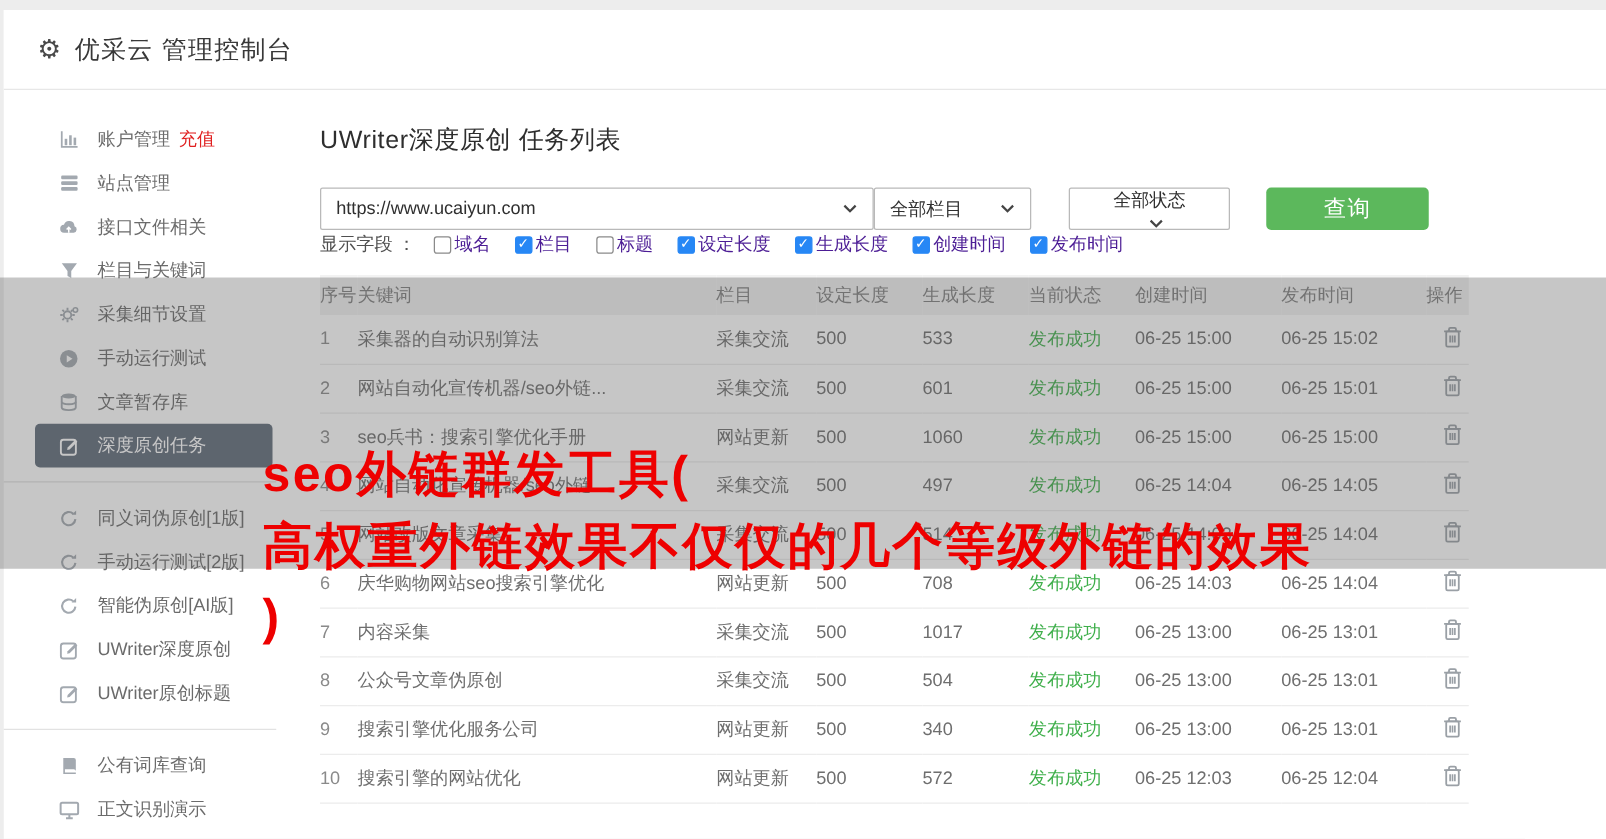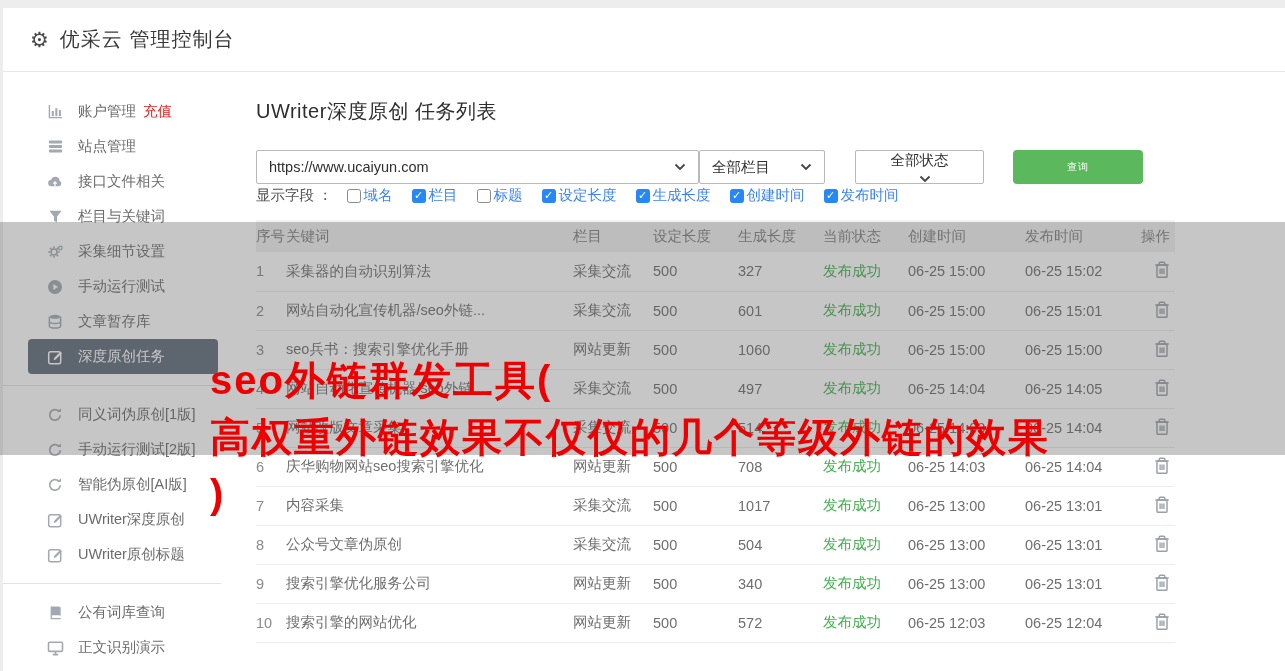--- a/index.html
+++ b/index.html
@@ -33,31 +33,31 @@
 
   .filter-row { display:flex; align-items:center; margin-top:25px; }
   .select { height:34px; border:1px solid #b9b9b9; border-radius:2px; background:#fff;
     display:flex; align-items:center; justify-content:space-between;
     padding:0 12px; font-size:14.5px; color:#2f2f2f; cursor:pointer; }
   .select .chev { margin-left:10px; display:inline-flex; }
   .select-site   { width:443px; }
   .select-column { width:126px; }
   .select-status { width:129px; margin-left:30px;flex-direction:column; }
   .query-btn { width:130px; height:34px; margin-left:29px; background:#5cb85c; color:#fff;
-    border:none; border-radius:4px; font-size:10px; cursor:pointer;
+    border:none; border-radius:4px; font-size:18px; cursor:pointer;
     font-family:inherit; letter-spacing:1px; }
 
   .fields-row { display:flex; align-items:center; margin-top:2px; font-size:14.5px; color:#4f4f4f; }
   .fields-label { margin-right:14px; }
   .field-cb { display:flex; align-items:center; margin-right:19px; cursor:pointer; }
   .cb-box { width:14px; height:14px; border:1.5px solid #8a8a8a; border-radius:2.5px;
     background:#fff; display:inline-flex; align-items:center; justify-content:center;
     margin-right:3px; font-size:11px; line-height:1; color:#fff; }
   .field-cb.checked .cb-box { background:#2787f5; border-color:#2787f5; }
-  .cb-label { color:#3b82f6; }
+  .cb-label { color:#4c1d95; }
 
   
   table.tasks { margin-top:15px; width:919px; border-collapse:collapse; table-layout:fixed; }
   .tasks th { background:#f2f2f2; height:32px; font-weight:normal; font-size:14.5px;
     color:#7f7f7f; text-align:left; padding:0; white-space:nowrap; }
   .tasks td { height:39px; border-bottom:1px solid #ececec; font-size:14.5px;
     color:#6e6e6e; padding:0; white-space:nowrap; overflow:hidden; }
   .c0{width:30px;} .c1{width:287px;} .c2{width:80px;} .c3{width:85px;} .c4{width:85px;}
   .c5{width:85px;} .c6{width:117px;} .c7{width:116px;}
   .c8{width:34px; text-align:right; padding-right:4px !important;}
@@ -308,21 +308,21 @@
               <th class="c7">发布时间</th>
               <th class="c8">操作</th>
             </tr>
           </thead>
         <tbody id="table-body">
             <tr>
               <td class="c0">1</td>
               <td class="c1">采集器的自动识别算法</td>
               <td class="c2">采集交流</td>
               <td class="c3">500</td>
-              <td class="c4">327</td>
+              <td class="c4">533</td>
               <td class="c5 status">发布成功</td>
               <td class="c6">06-25 15:00</td>
               <td class="c7">06-25 15:02</td>
               <td class="c8"><button class="trash-btn"><span><svg width="18" height="19" viewBox="0 0 16 17">
                       <path d="M2 4.5h12M5.5 4.5V3a1 1 0 0 1 1-1h3a1 1 0 0 1 1 1v1.5" stroke="#9aa0a6" stroke-width="1.3" fill="none"></path>
                       <rect x="3.5" y="4.5" width="9" height="11" rx="1" stroke="#9aa0a6" stroke-width="1.3" fill="none"></rect>
                       <path d="M6.3 7.5v5M8 7.5v5M9.7 7.5v5" stroke="#9aa0a6" stroke-width="1.2"></path>
                     </svg></span></button></td>
             </tr>
             <tr>

